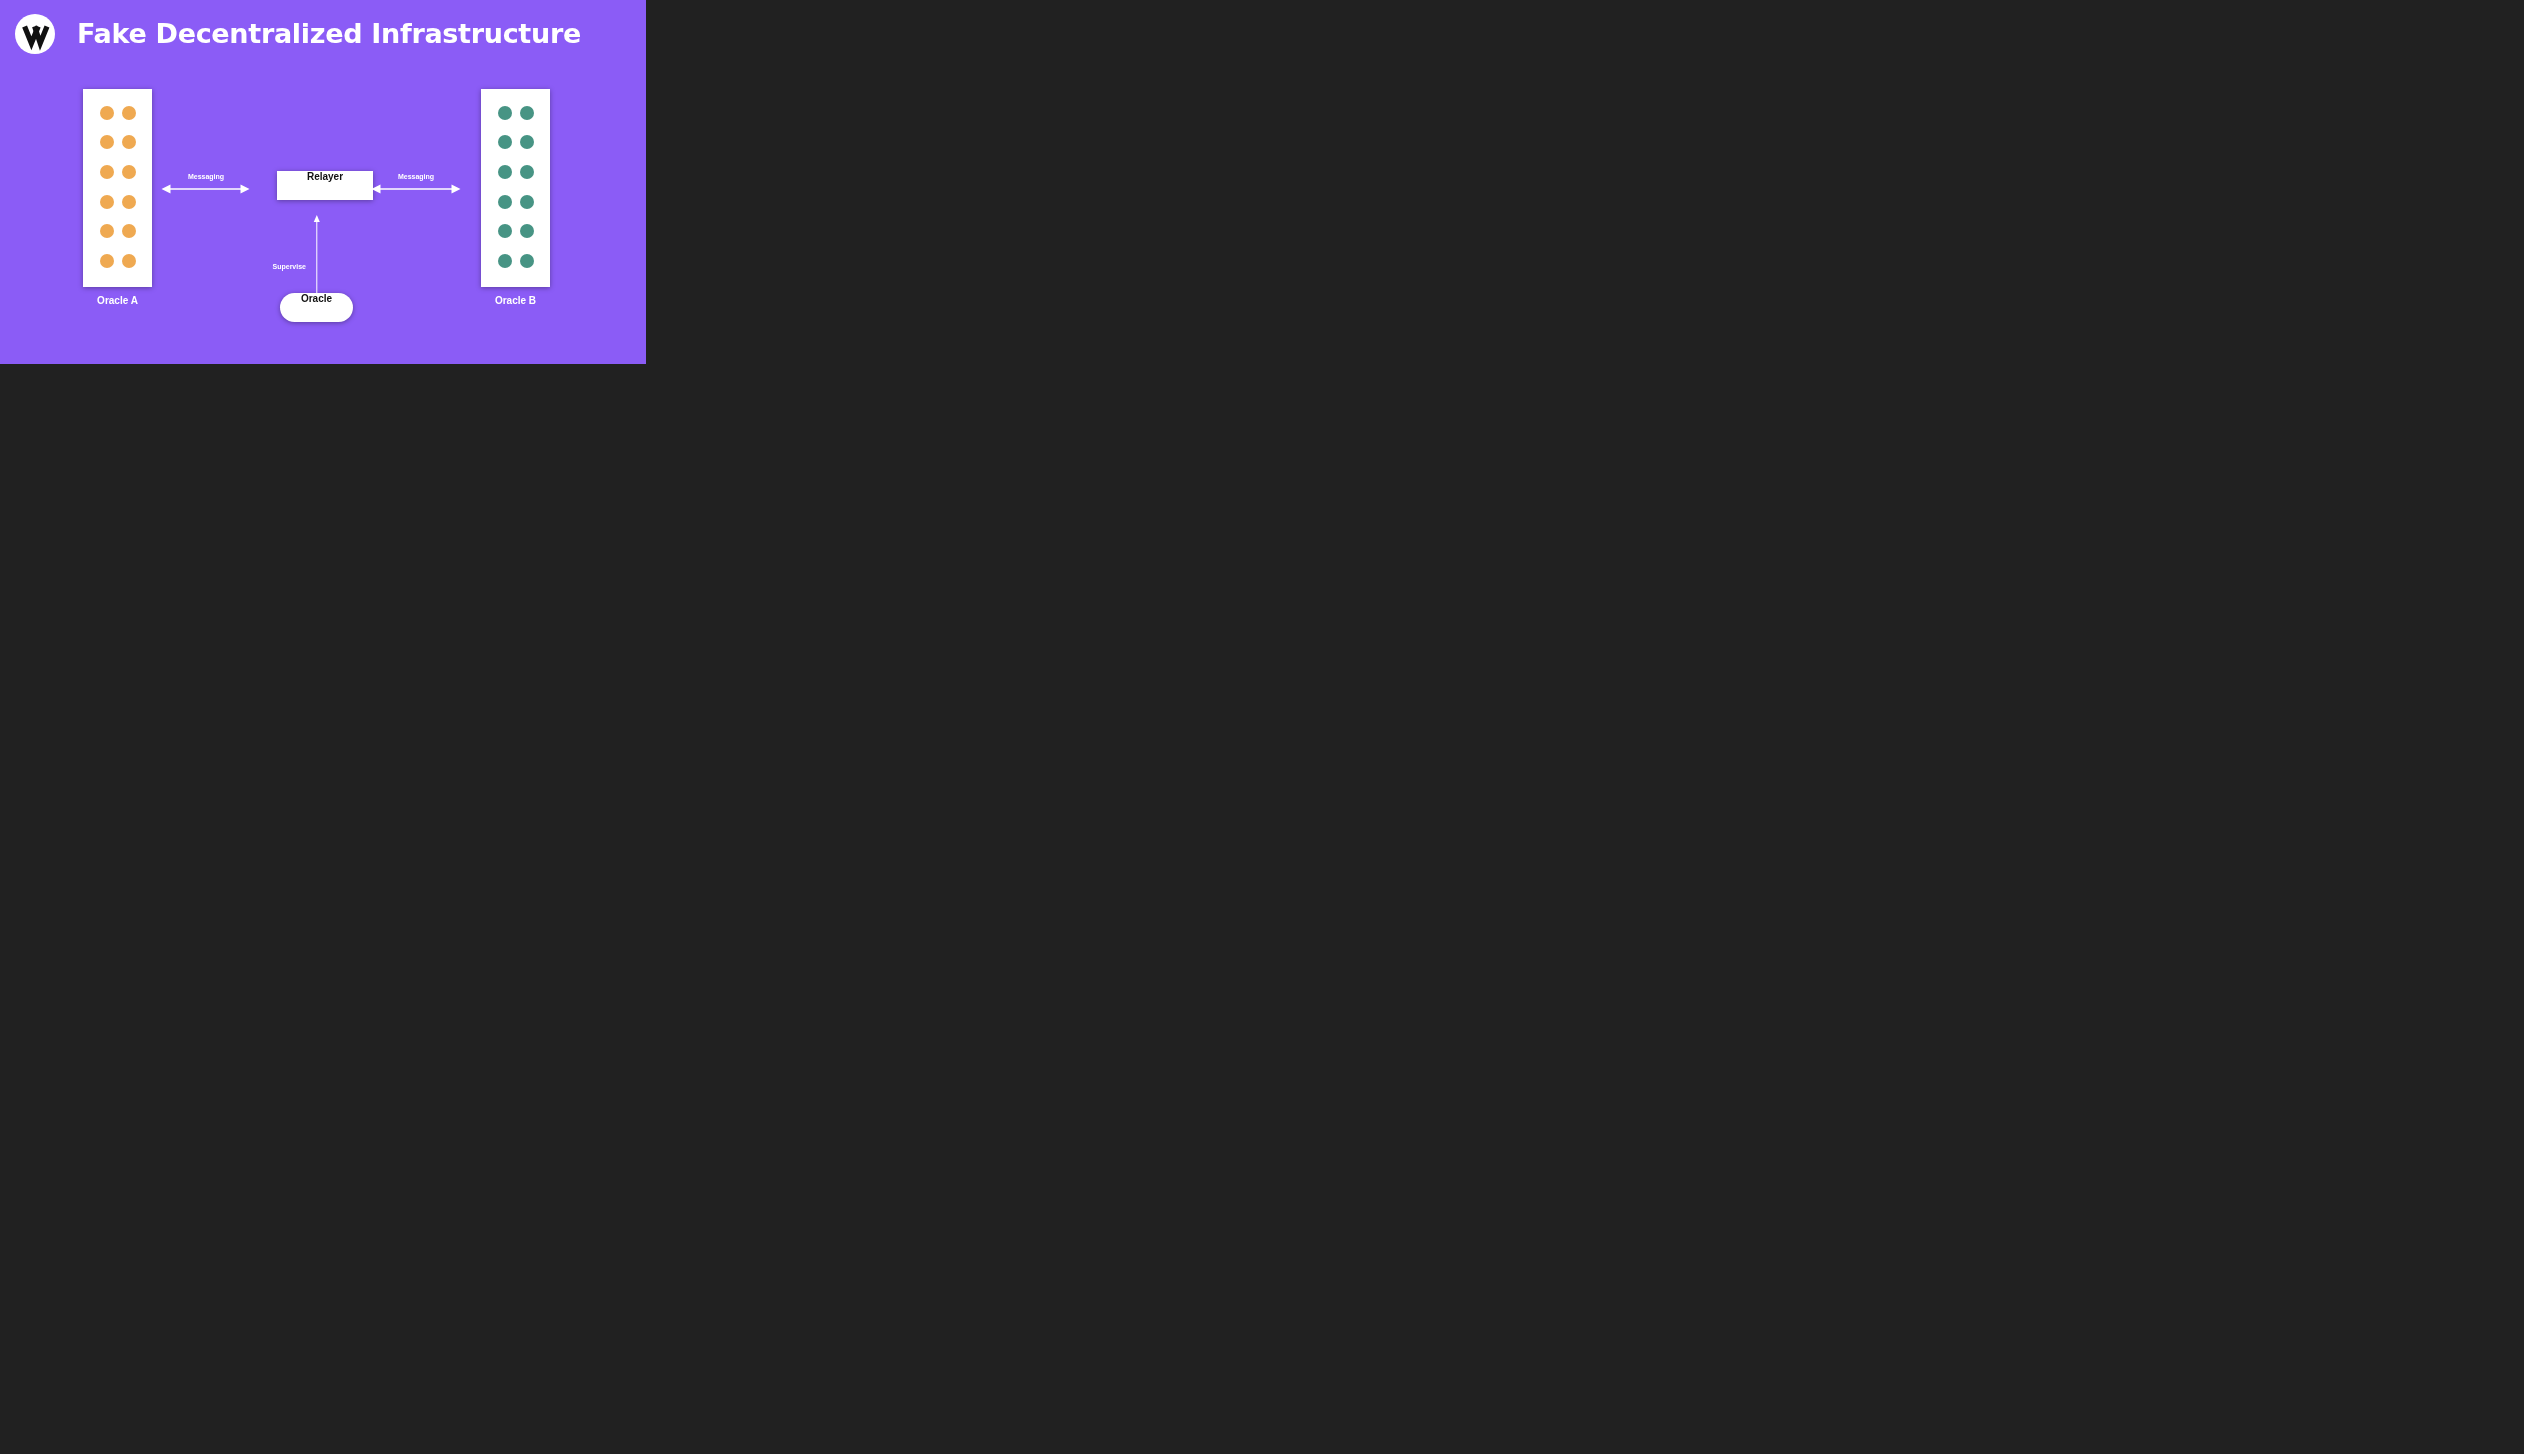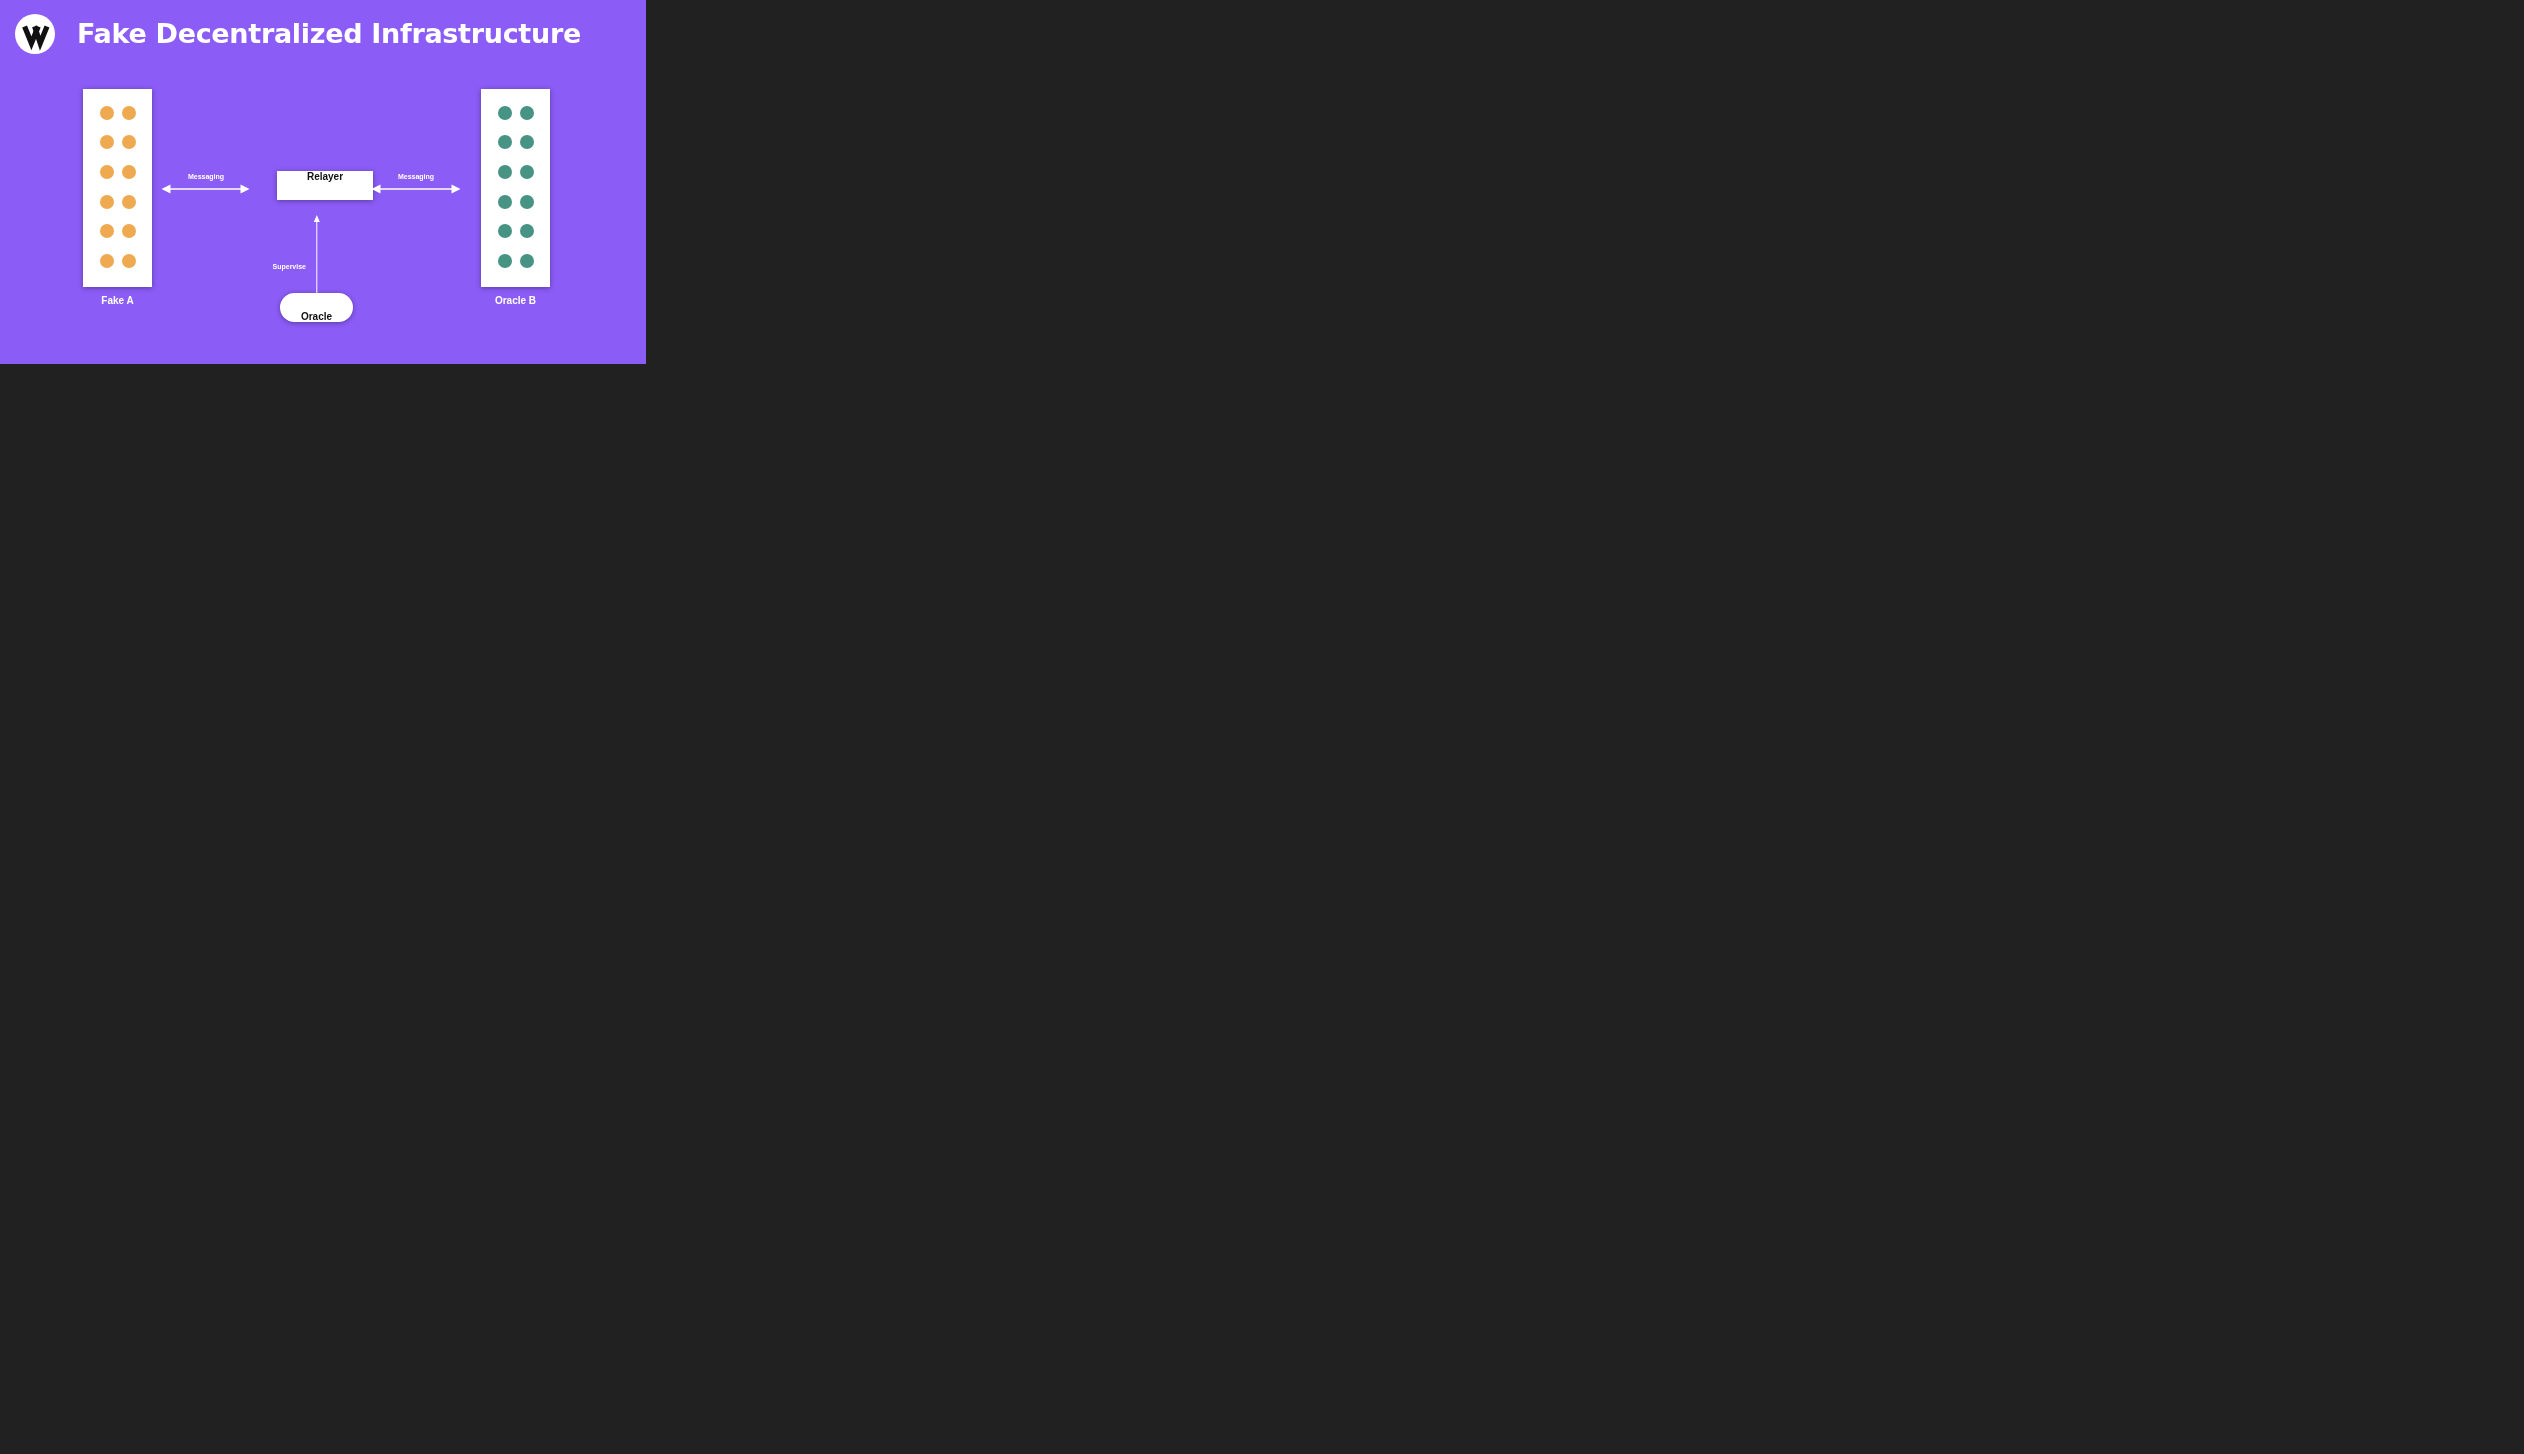--- a/index.html
+++ b/index.html
@@ -81,21 +81,21 @@
   }
   .oracle-pill {
     position: absolute;
     left: 280px; top: 293px;
     width: 73px; height: 29px;
     background: #ffffff;
     color: #111111;
     font-weight: 700;
     font-size: 10px;
     border-radius: 14.6px;
-    display: flex; align-items: flex-end; justify-content: center;
+    display: flex; align-items: flex-start; justify-content: center;
     box-shadow: 0 1px 5px rgba(0,0,0,0.35);
   }
 
   
   .edge-svg { position: absolute; display: block; }
   .edge-label {
     position: absolute;
     color: #ffffff;
     font-weight: 700;
     font-size: 7px;
@@ -137,21 +137,21 @@
       </div>
       <div class="dot-row">
         <div class="dot" style="background: rgb(239, 169, 81);"></div>
         <div class="dot" style="background: rgb(239, 169, 81);"></div>
       </div>
       <div class="dot-row">
         <div class="dot" style="background: rgb(239, 169, 81);"></div>
         <div class="dot" style="background: rgb(239, 169, 81);"></div>
       </div>
     </div>
-  <div class="chain-label a">Fake A</div>
+  <div class="chain-label a">Oracle A</div>
 
   <div class="chain-box b">
       <div class="dot-row">
         <div class="dot" style="background: rgb(71, 148, 132);"></div>
         <div class="dot" style="background: rgb(71, 148, 132);"></div>
       </div>
       <div class="dot-row">
         <div class="dot" style="background: rgb(71, 148, 132);"></div>
         <div class="dot" style="background: rgb(71, 148, 132);"></div>
       </div>

